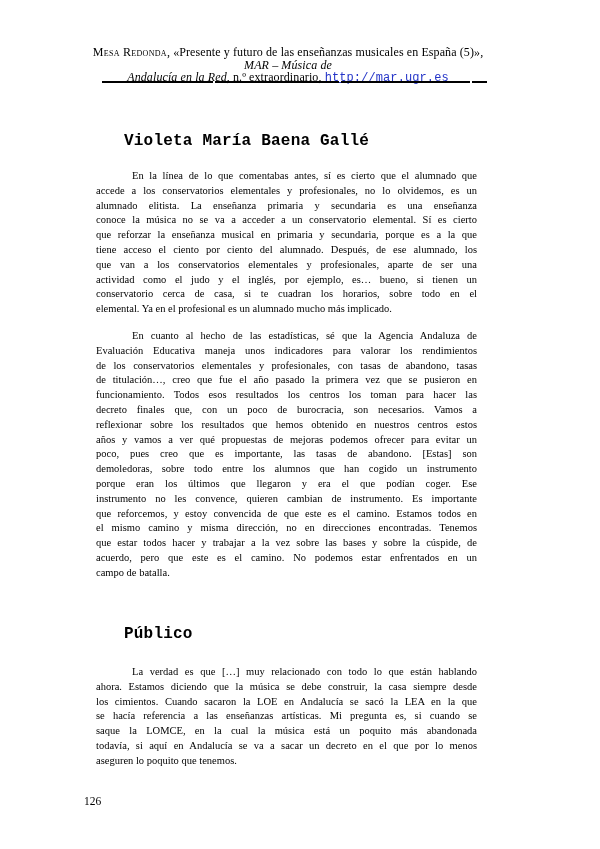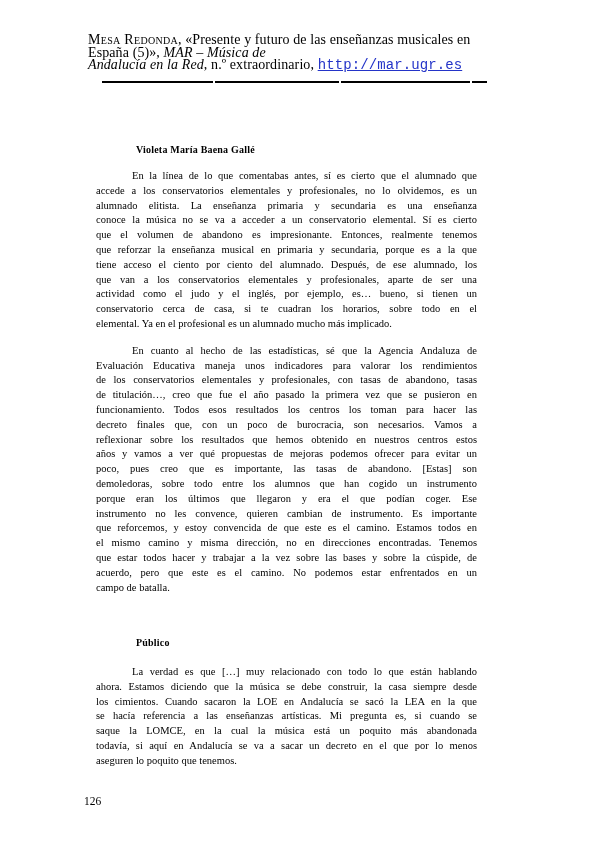--- a/index.html
+++ b/index.html
@@ -8,25 +8,25 @@
     width: 600px;
     height: 849px;
     background: #ffffff;
     color: #000000;
     font-family: "Liberation Serif", "DejaVu Serif", serif;
     overflow: hidden;
   }
   
   .header {
     position: absolute;
-    top: 34px;
+    top: 46px;
     left: 88px;
     width: 400px;
-    text-align: left;
-    font-size: 14px;
+    text-align: center;
+    font-size: 12px;
     line-height: 12.5px;
     letter-spacing: 0.1px;
   }
   .seg-smallcaps { font-variant: small-caps; letter-spacing: 0.3px; }
   .seg-italic { font-style: italic; }
   .seg-link { text-decoration: underline; cursor: pointer; font-family: Liberation Mono, monospace; }
   
   .rule {
     position: absolute;
     top: 81px;
@@ -37,25 +37,26 @@
   }
   .rule span { display: block; height: 2px; background: #000; }
   .rs1 { width: 111px; }
   .rs2 { width: 124px; }
   .rs3 { width: 129px; }
   .rs4 { width: 15px; }
   
   .heading {
     position: absolute;
     left: 120px;
-    margin: 16px;
-    font-size: 10px;
+    margin: 4px;
+    font-size: 16px;
     font-weight: bold;
     line-height: 1;
     letter-spacing: 0.2px;
+    font-family: Liberation Mono, monospace;
   }
   .speaker-heading { top: 129px; }
   .audience-heading { top: 622px; }
   
   .textblock {
     position: absolute;
     left: 84px;
     width: 405px;
     font-size: 10.5px;
     line-height: 14.8px;
@@ -92,21 +93,20 @@
   </div>
 
   <h2 class="heading speaker-heading">Violeta María Baena Gallé</h2>
 
   <div class="textblock speaker-block">
       <div class="para">
         <div class="line first">En la línea de lo que comentabas antes, sí es cierto que el alumnado que</div>
         <div class="line">accede a los conservatorios elementales y profesionales, no lo olvidemos, es un</div>
         <div class="line">alumnado elitista. La enseñanza primaria y secundaria es una enseñanza</div>
         <div class="line">conoce la música no se va a acceder a un conservatorio elemental. Sí es cierto</div>
-        <div class="line">que el volumen de abandono es impresionante. Entonces, realmente tenemos</div>
         <div class="line">que reforzar la enseñanza musical en primaria y secundaria, porque es a la que</div>
         <div class="line">tiene acceso el ciento por ciento del alumnado. Después, de ese alumnado, los</div>
         <div class="line">que van a los conservatorios elementales y profesionales, aparte de ser una</div>
         <div class="line">actividad como el judo y el inglés, por ejemplo, es… bueno, si tienen un</div>
         <div class="line">conservatorio cerca de casa, si te cuadran los horarios, sobre todo en el</div>
         <div class="line last">elemental. Ya en el profesional es un alumnado mucho más implicado.</div>
       </div>
       <div class="para">
         <div class="line first">En cuanto al hecho de las estadísticas, sé que la Agencia Andaluza de</div>
         <div class="line">Evaluación Educativa maneja unos indicadores para valorar los rendimientos</div>

